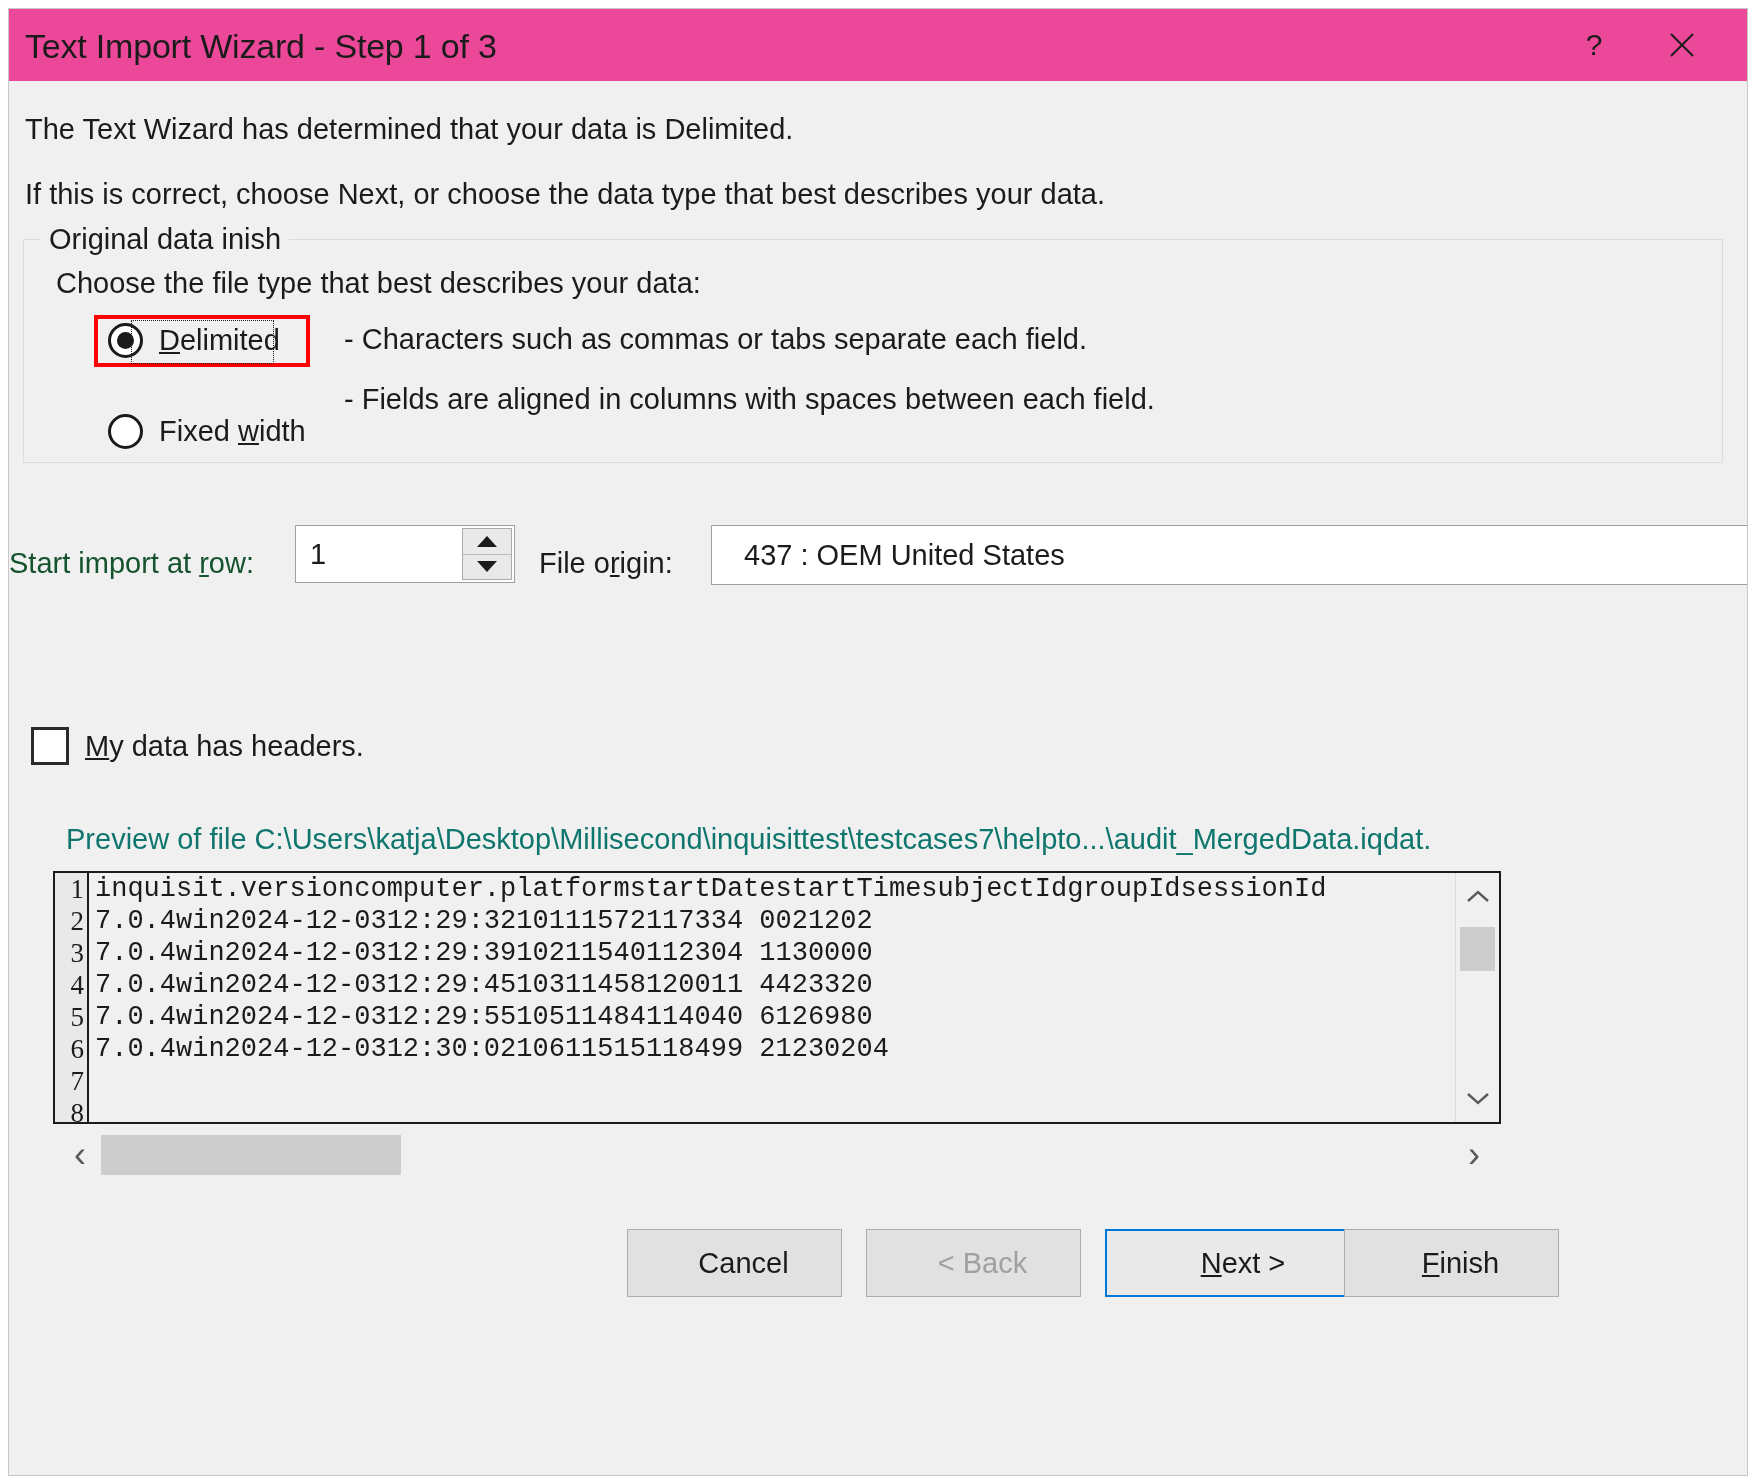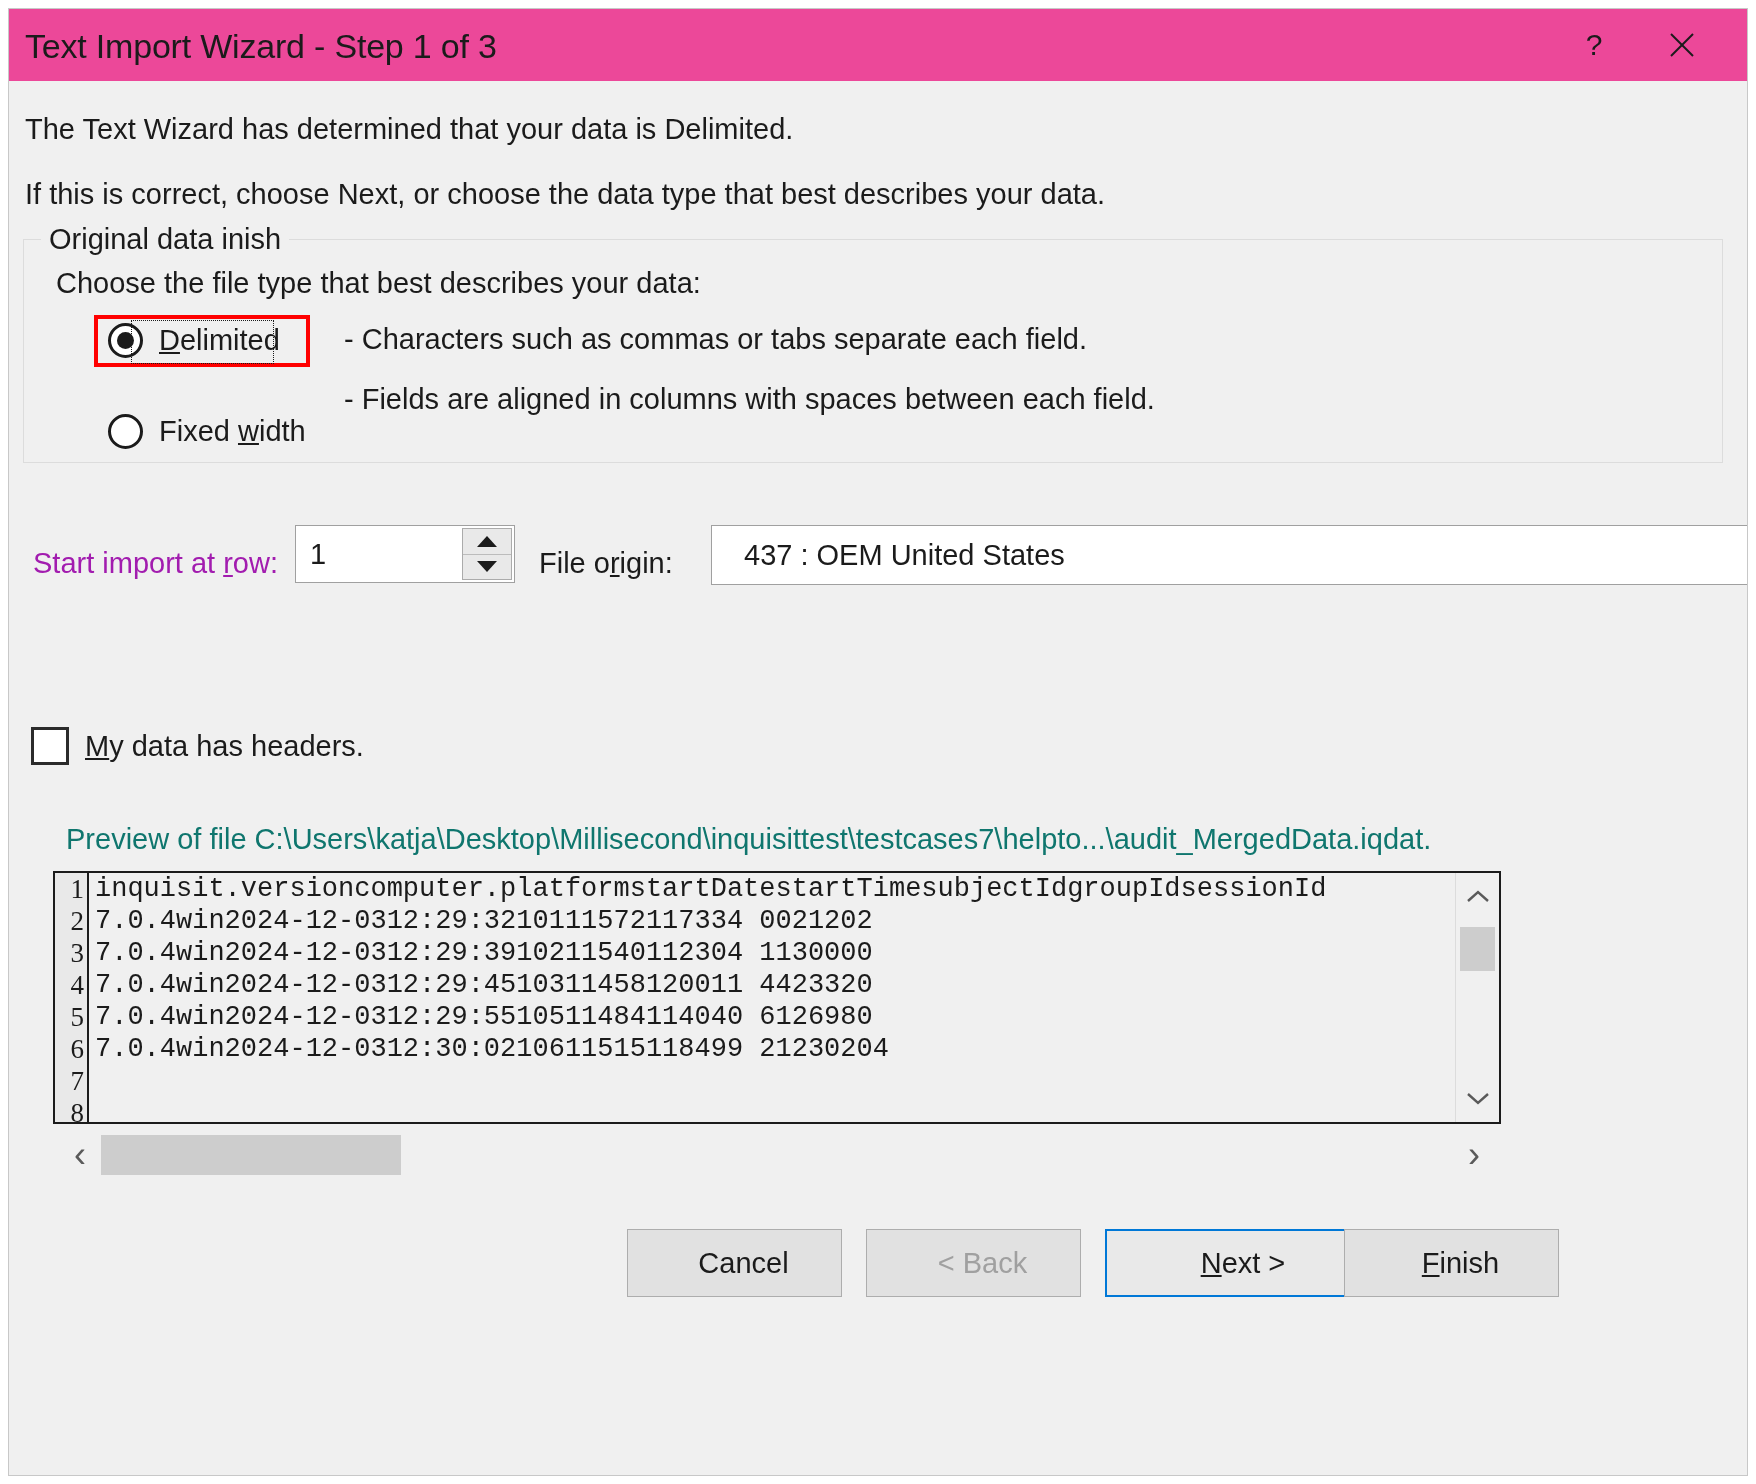--- a/index.html
+++ b/index.html
@@ -87,21 +87,21 @@
   .red-box{
     position:absolute;left:70px;top:76px;width:216px;height:52px;
     border:4px solid #ff0000;box-sizing:border-box;pointer-events:none;
   }
   .focus-box{
     position:absolute;left:107px;top:81px;width:143px;height:44px;
     border:1px dotted #1b1b1b;box-sizing:border-box;pointer-events:none;
   }
 
   
-  .lbl-start{position:absolute;left:24px;top:466px;font-size:29px;color:#a21caf;white-space:nowrap;}
+  .lbl-start{position:absolute;left:0;top:466px;font-size:29px;color:#14532d;white-space:nowrap;}
   .spinbox{
     position:absolute;left:286px;top:444px;width:220px;height:58px;
     background:#fff;border:1px solid #a0a0a0;box-sizing:border-box;
   }
   .spin-value{
     position:absolute;left:14px;top:50%;transform:translateY(-50%);
     font-size:29px;color:#1b1b1b;
   }
   .spin-btns{
     position:absolute;right:2px;top:2px;bottom:2px;width:50px;

